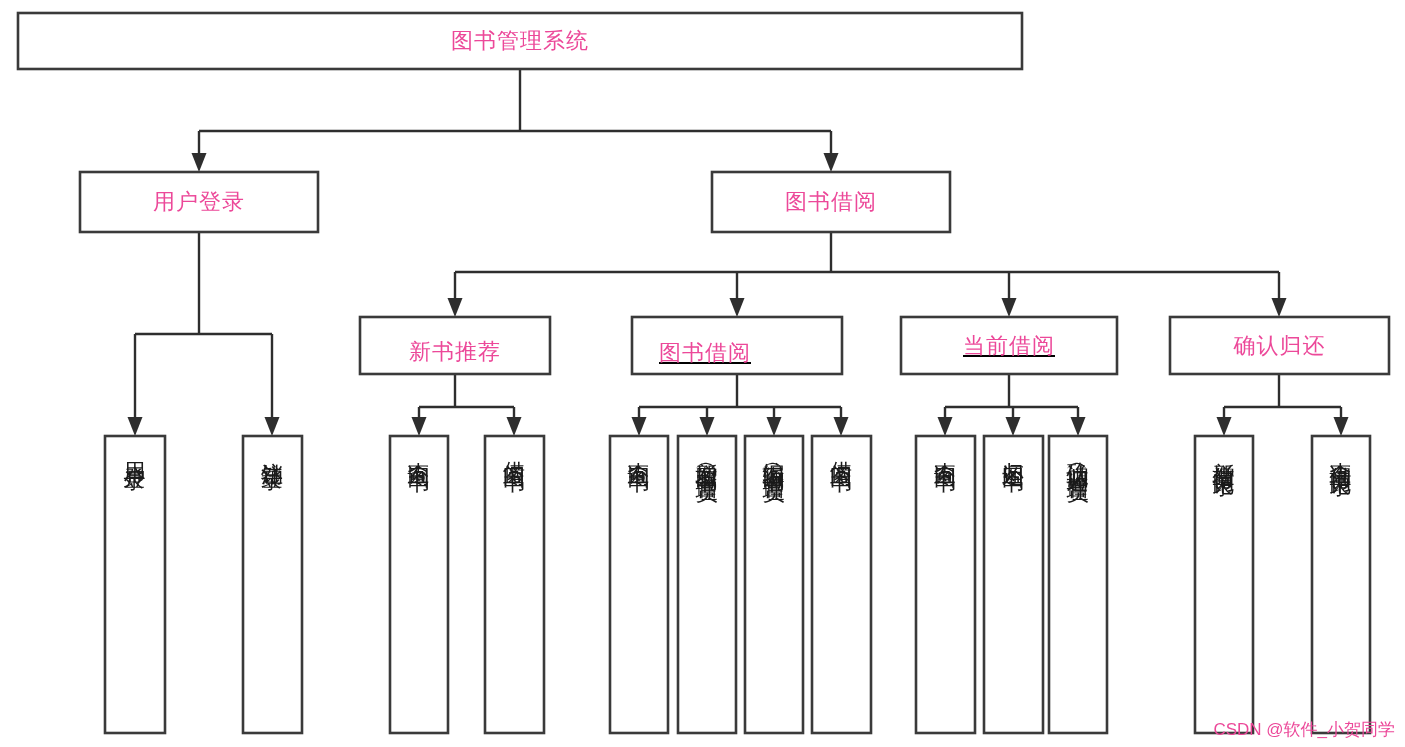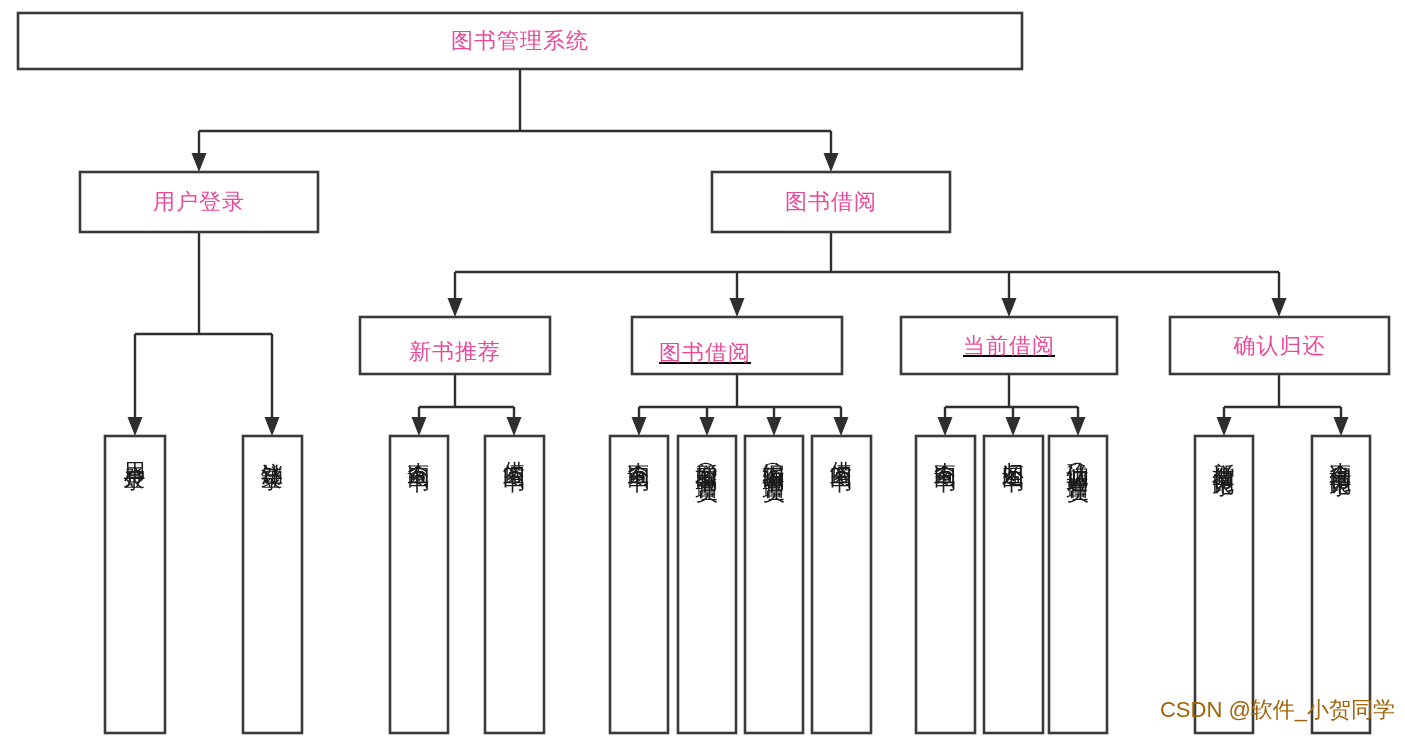--- a/index.html
+++ b/index.html
@@ -31,24 +31,24 @@
     stroke-width: 2.4;
     fill: none;
   }
   .arrow-head {
     fill: #2e2e2e;
     stroke: none;
   }
   .watermark {
     position: absolute;
     right: 10px;
-    bottom: 22px;
-    font-family: "Liberation Sans", "DejaVu Sans", sans-serif;
-    font-size: 22px;
-    color: #a16207;
+    bottom: 6px;
+    font-family: "Liberation Sans", "DejaVu Sans", sans-serif;
+    font-size: 17px;
+    color: #ec4899;
     white-space: nowrap;
     user-select: none;
   }
   .vlabel-wrap {
     position: absolute;
     display: flex;
     align-items: flex-start;
     justify-content: center;
     pointer-events: none;
   }

